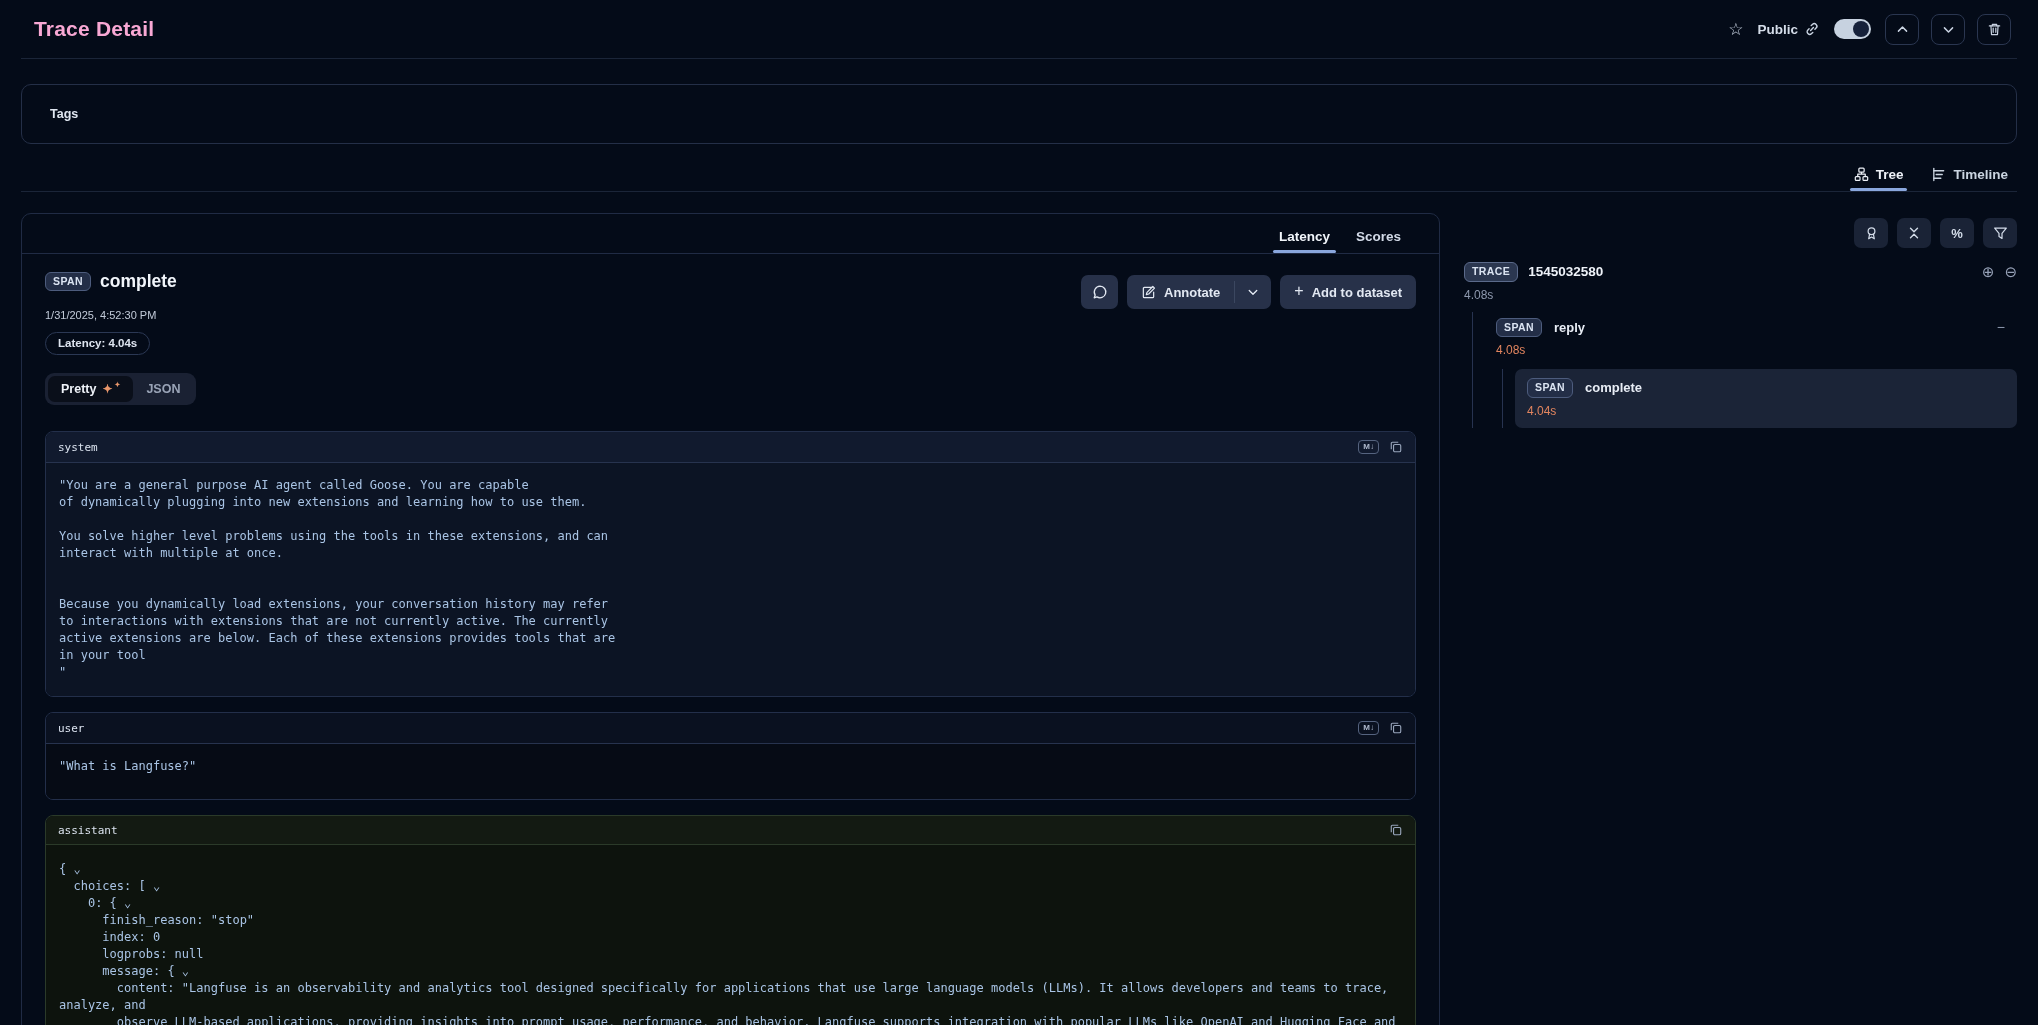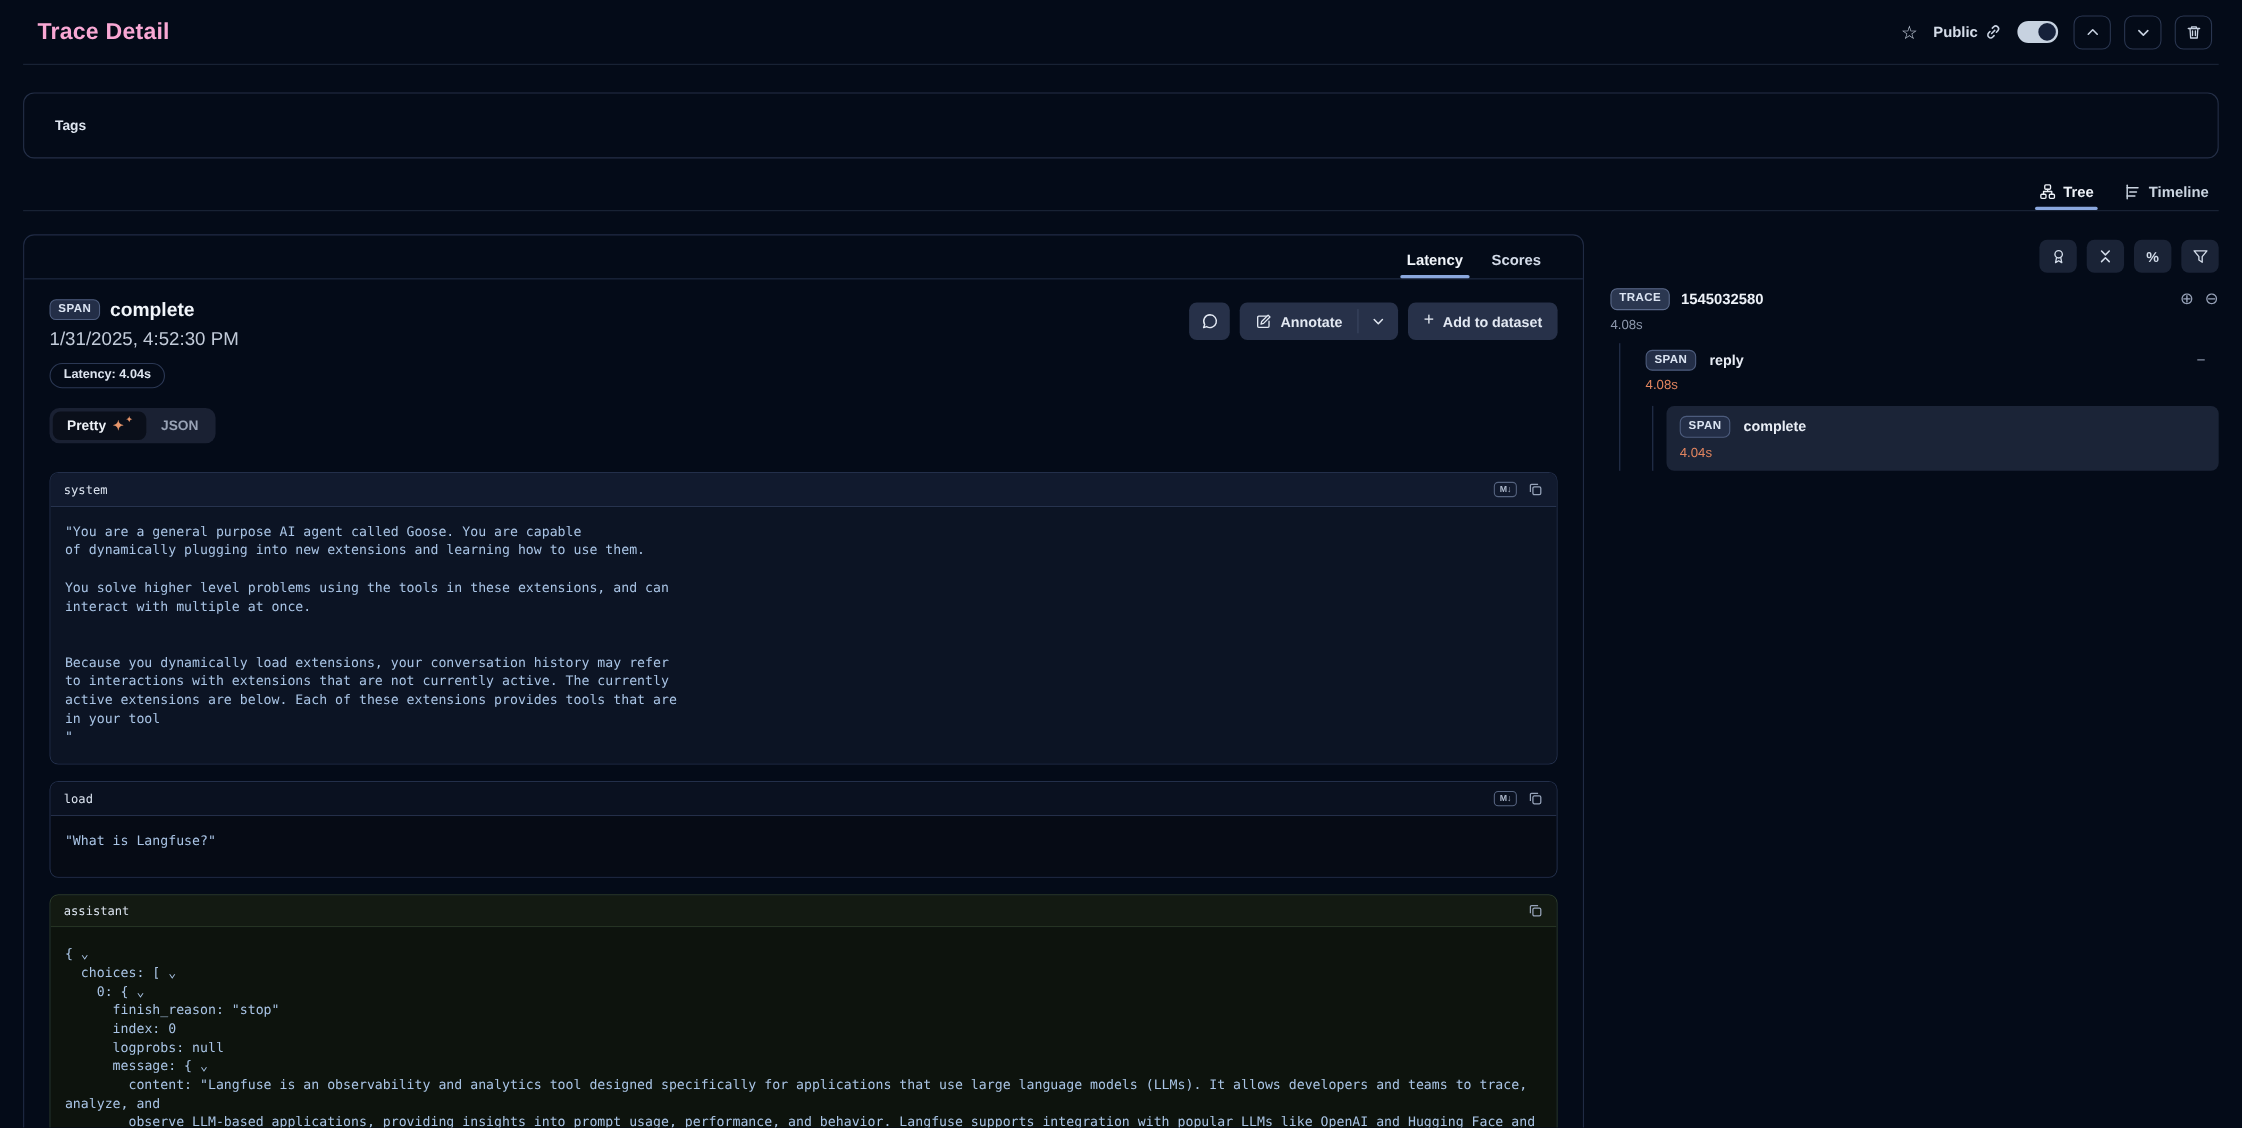--- a/index.html
+++ b/index.html
@@ -45,21 +45,21 @@
   .panel-tabs { display:flex; justify-content:flex-end; gap:26px; padding:0 38px 0 0; height:40px; align-items:flex-end; border-bottom:1px solid #202b44; }
   .ptab { font-size:13.5px; font-weight:bold; color:#d3dbe8; padding-bottom:9px; position:relative; cursor:pointer; }
   .ptab.active { color:#f1f5fa; }
   .ptab.active::after { content:""; position:absolute; left:-6px; right:-6px; bottom:0; height:3px; border-radius:2px; background:#8aa7dd; }
   .panel-body { padding:17px 23px 0 23px; }
 
   .title-row { display:flex; justify-content:space-between; align-items:flex-start; }
   .name-line { display:flex; align-items:center; gap:9px; }
   .badge { display:inline-block; background:#232e47; border:1px solid #4d5c7d; border-radius:6px; padding:2px 7px 3px 7px; font-size:10.5px; font-weight:bold; color:#dbe4f2; letter-spacing:.4px; line-height:1.2; }
   .span-title { font-size:17.5px; font-weight:bold; color:#f1f5fa; }
-  .date { margin-top:7px; font-size:17px; color:#c2cbd9; }
+  .date { margin-top:17px; font-size:11px; color:#c2cbd9; }
   .latency-pill { margin-top:11px; display:inline-block; border:1px solid #2b3854; border-radius:12px; padding:4px 12px 5px 12px; font-size:11.5px; font-weight:bold; color:#dde4ef; }
 
   .title-actions { display:flex; align-items:center; gap:9px; margin-top:4px; }
   .act-btn { height:34px; background:#273149; border:none; border-radius:7px; color:#e2e8f2; font-family:"Liberation Sans",sans-serif; font-size:13px; font-weight:bold; display:flex; align-items:center; gap:8px; padding:0 14px; cursor:pointer; }
   .act-btn.icon-only { width:37px; padding:0; justify-content:center; }
   .split-btn { display:flex; align-items:stretch; background:#273149; border-radius:7px; overflow:hidden; }
   .split-btn .act-btn { border-radius:0; background:transparent; }
   .split-divider { width:1px; background:#3b4760; margin:6px 0; }
   .split-btn .chev-part { width:36px; padding:0; justify-content:center; }
   .plus-glyph { font-size:16px; font-weight:normal; margin-top:-2px; }
@@ -260,21 +260,21 @@
 to interactions with extensions that are not currently active. The currently
 active extensions are below. Each of these extensions provides tools that are
 in your tool</pre>
             <pre>"</pre>
           </div>
         </div>
 
         
         <div class="msg-box user">
           <div class="msg-header">
-            <span class="msg-role">load</span>
+            <span class="msg-role">user</span>
             <div class="hdr-icons">
               <span class="md-chip">M↓</span>
               <svg class="copy-ic" width="14" height="14" viewBox="0 0 16 16" fill="none" stroke="currentColor" stroke-width="1.3" stroke-linejoin="round">
                   <rect x="5.2" y="5.2" width="8.2" height="8.2" rx="1.5"></rect>
                   <path d="M2.6 10.6V3.8a1.2 1.2 0 0 1 1.2-1.2h6.8"></path>
                 </svg>
             </div>
           </div>
           <div class="msg-body">
             <pre>"What is Langfuse?"</pre>

